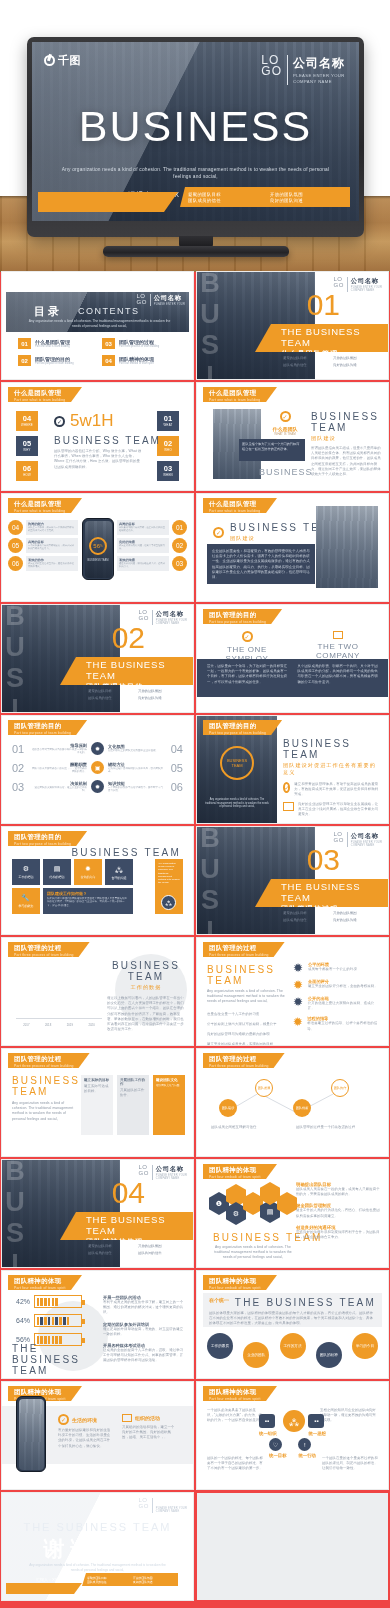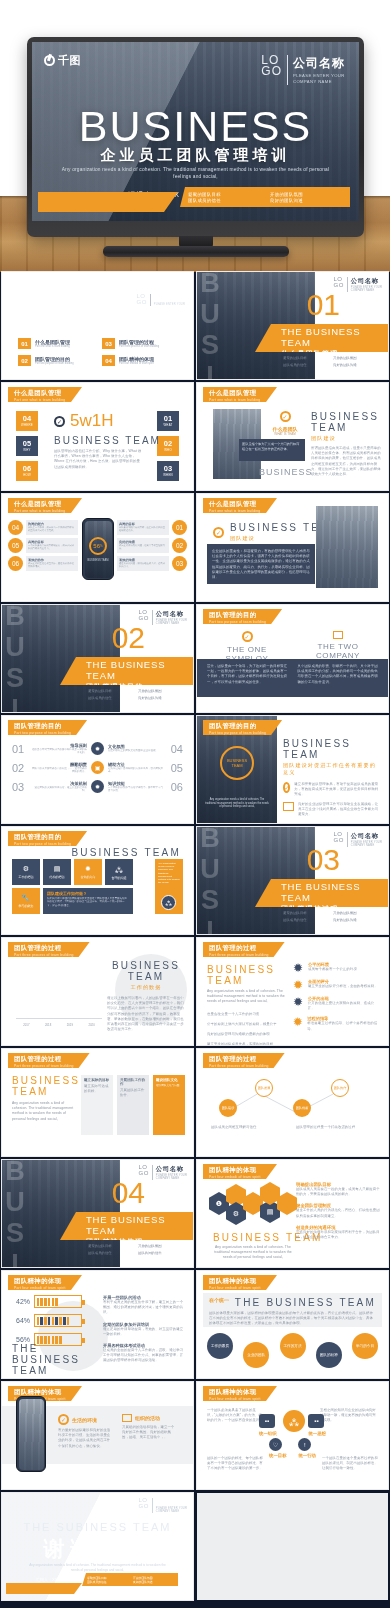--- a/index.html
+++ b/index.html
@@ -2,21 +2,21 @@
 <html><head>
 <meta charset="utf-8">
 <style>
   * { box-sizing: border-box; margin:0; padding:0; }
   body {
     width: 390px; height: 1608px;
     font-family: "Liberation Sans", sans-serif;
     background: #ffffff;
     overflow: hidden;
   }
-  .page { position: relative; width:390px; height:1608px; background:#0f172a; }
+  .page { position: relative; width:390px; height:1608px; background:#ef4444; }
 
   
   .hero { position:relative; width:390px; height:272px; background:#ffffff; overflow:hidden; }
   .wood {
     position:absolute; left:0; right:0; top:196px; height:76px;
     background:
       repeating-linear-gradient(90deg, rgba(0,0,0,.07) 0 2px, rgba(255,255,255,.05) 2px 26px),
       linear-gradient(180deg,#b98a52 0%, #a9763f 35%, #c39557 60%, #9c6a35 100%);
   }
   .wood:after{
@@ -253,21 +253,20 @@
             </div>
             <div class="co-bar"></div>
             <div>
               <div class="co-name">公司名称</div>
               <div class="co-sub">PLEASE ENTER YOUR</div>
               <div class="co-sub">COMPANY NAME</div>
             </div>
           </div>
 
           <div class="cover-title">BUSINESS</div>
-          <div class="cover-sub">企业员工团队管理培训</div>
           <div class="cover-en">Any organization needs a kind of cohesion. The traditional management method is to weaken the needs of personal feelings and social,</div>
 
           <div class="cover-presenter">
             <span>汇报人：</span>
             <span>XXX</span>
           </div>
           <div class="cover-dots">
             <i></i>
               <i></i>
               <i></i>
@@ -288,20 +287,26 @@
         </div>
       </div>
       <div class="tv-stand-neck"></div>
       <div class="tv-stand-base"></div>
     </div>
   </div>
 
   <div class="grid">
 
     <div class="slide">
+      <div class="toc-hero city">
+        <div class="diag-overlay"></div>
+        <div class="toc-zh">目录</div>
+        <div class="toc-en">CONTENTS</div>
+        <div class="toc-p">Any organization needs a kind of cohesion. The traditional management method is to weaken the needs of personal feelings and social,</div>
+      </div>
       <div class="mini-logo onwhite" style="top:22px;right:8px;">
         <div>
             <div class="lg" style="color:#dfe5ec">LO</div>
             <div class="lg" style="color:#dfe5ec">GO</div>
           </div>
         <div class="bar"></div>
         <div>
             <div class="nm" style="color:#fff">公司名称</div>
         <div class="sb" style="color:#cdd5df">PLEASE ENTER YOUR</div>
           </div>

